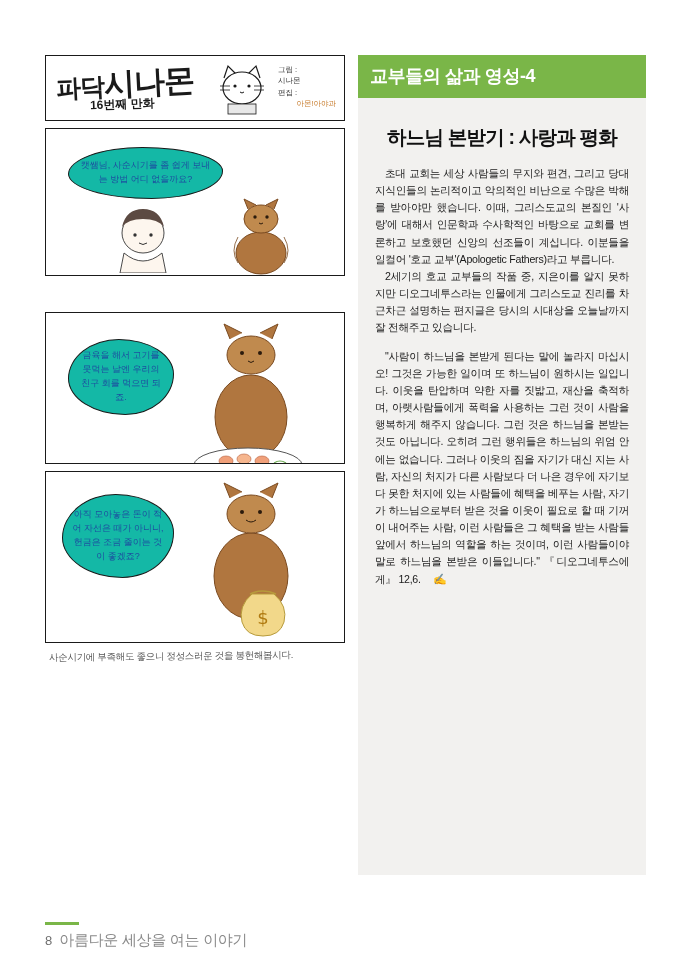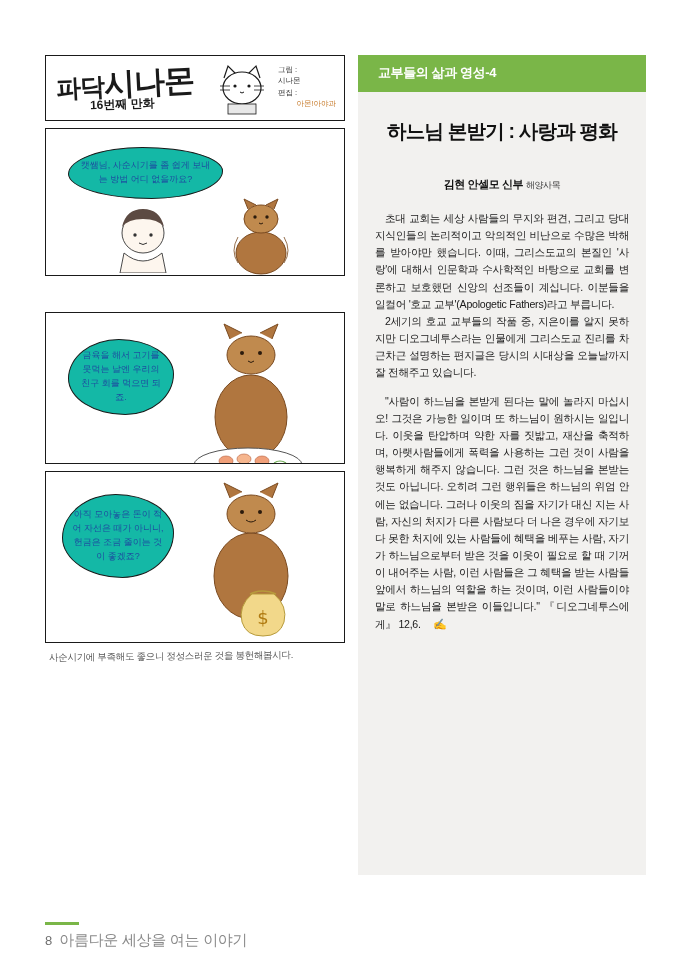--- a/index.html
+++ b/index.html
@@ -121,31 +121,31 @@
     position: absolute;
     left: 358px;
     top: 55px;
     width: 288px;
     height: 820px;
     background: #f2f1ef;
   }
   .art-banner {
     background: #7ab648;
     color: #ffffff;
-    font-size: 13px;
-    font-weight: bold;
-    padding: 9px 12px 10px 20px;
+    font-size: 18px;
+    font-weight: bold;
+    padding: 9px 12px 10px 12px;
     letter-spacing: -0.4px;
   }
   .art-title {
     text-align: center;
     font-size: 19.5px;
     font-weight: bold;
     color: #111;
-    margin: 26px 10px 32px 10px;
+    margin: 26px 10px 14px 10px;
     letter-spacing: -0.8px;
   }
   .art-byline {
     text-align: center;
     font-size: 11px;
     font-weight: bold;
     color: #111;
     margin-bottom: 18px;
     letter-spacing: -0.4px;
   }
@@ -288,24 +288,20 @@
         <text x="27" y="44" font-size="18" text-anchor="middle" fill="#b07a10" font-family="DejaVu Sans, sans-serif">$</text>
       </svg>
     </div>
 
     <div class="comic-caption">사순시기에 부족해도 좋으니 정성스러운 것을 봉헌해봅시다.</div>
   </div>
 
   <div class="article-col">
     <div class="art-banner">교부들의 삶과 영성-4</div>
     <div class="art-title">하느님 본받기 : 사랑과 평화</div>
-    <div class="art-byline">
-      <span>김현 안셀모 신부</span>
-      <span class="sub">해양사목</span>
-    </div>
     <div class="art-body">
       <p>초대 교회는 세상 사람들의 무지와 편견, 그리고 당대 지식인들의 논리적이고 악의적인 비난으로 수많은 박해를 받아야만 했습니다. 이때, 그리스도교의 본질인 '사랑'에 대해서 인문학과 수사학적인 바탕으로 교회를 변론하고 보호했던 신앙의 선조들이 계십니다. 이분들을 일컬어 '호교 교부'(Apologetic Fathers)라고 부릅니다.</p>
       <p>2세기의 호교 교부들의 작품 중, 지은이를 알지 못하지만 디오그네투스라는 인물에게 그리스도교 진리를 차근차근 설명하는 편지글은 당시의 시대상을 오늘날까지 잘 전해주고 있습니다.</p>
       <p class="gap"><span>"사람이 하느님을 본받게 된다는 말에 놀라지 마십시오! 그것은 가능한 일이며 또 하느님이 원하시는 일입니다. 이웃을 탄압하며 약한 자를 짓밟고, 재산을 축적하며, 아랫사람들에게 폭력을 사용하는 그런 것이 사람을 행복하게 해주지 않습니다. 그런 것은 하느님을 본받는 것도 아닙니다. 오히려 그런 행위들은 하느님의 위엄 안에는 없습니다. 그러나 이웃의 짐을 자기가 대신 지는 사람, 자신의 처지가 다른 사람보다 더 나은 경우에 자기보다 못한 처지에 있는 사람들에 혜택을 베푸는 사람, 자기가 하느님으로부터 받은 것을 이웃이 필요로 할 때 기꺼이 내어주는 사람, 이런 사람들은 그 혜택을 받는 사람들 앞에서 하느님의 역할을 하는 것이며, 이런 사람들이야말로 하느님을 본받은 이들입니다." 『디오그네투스에게』 12,6.</span> <span class="leaf">✍</span></p>
     </div>
   </div>
 
   <div class="footer-rule"></div>
   <div class="footer">
     <span class="folio">8</span>

